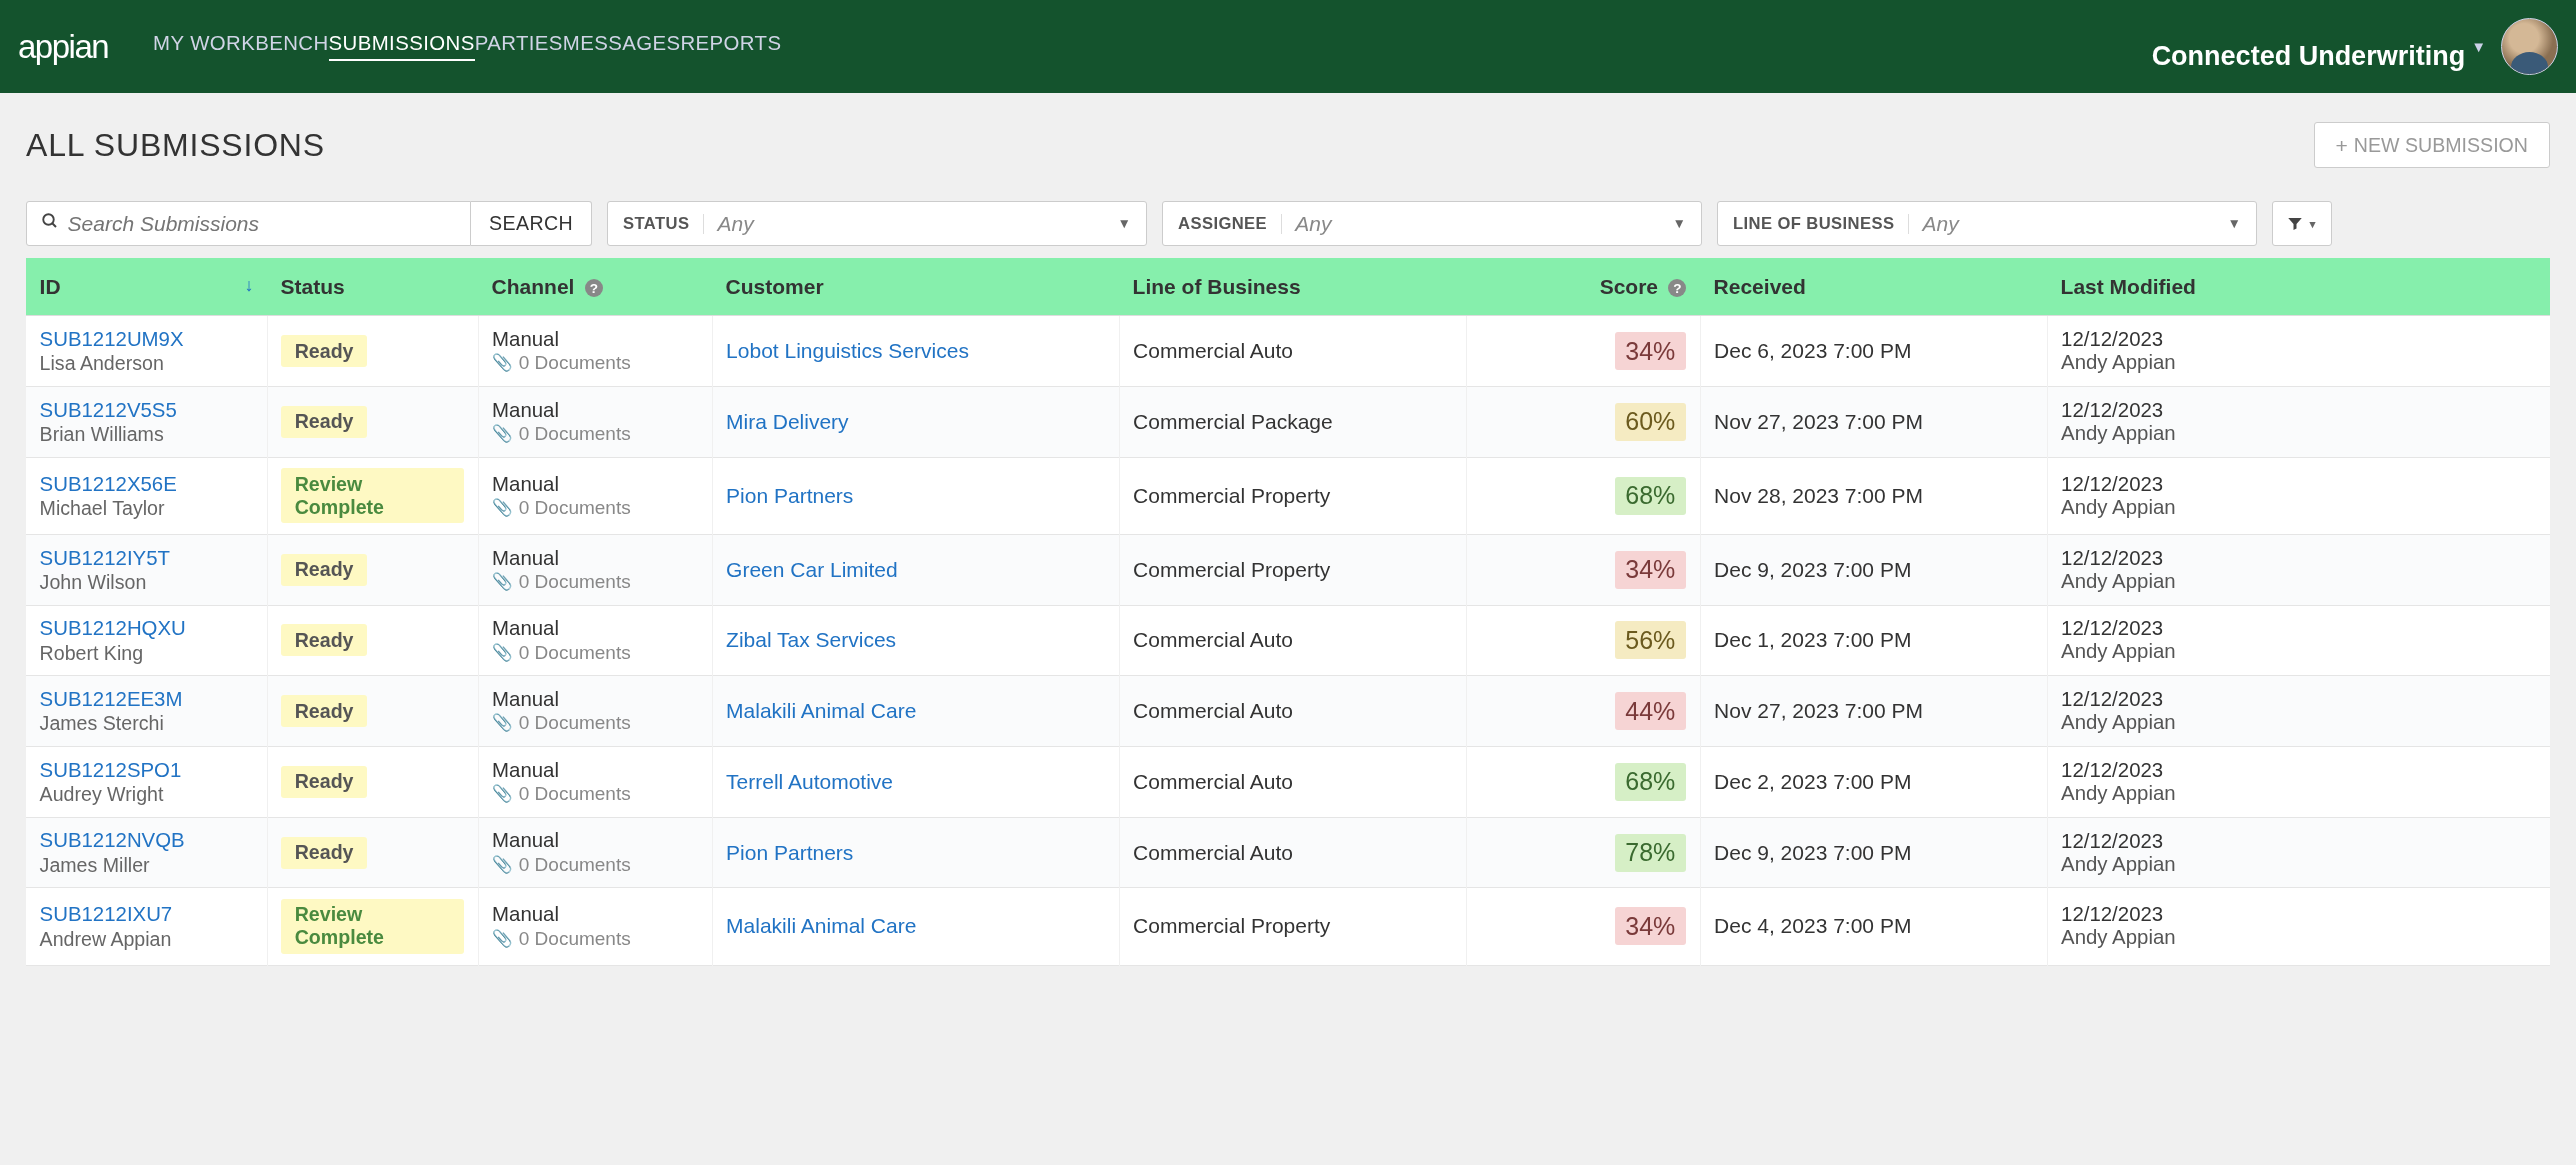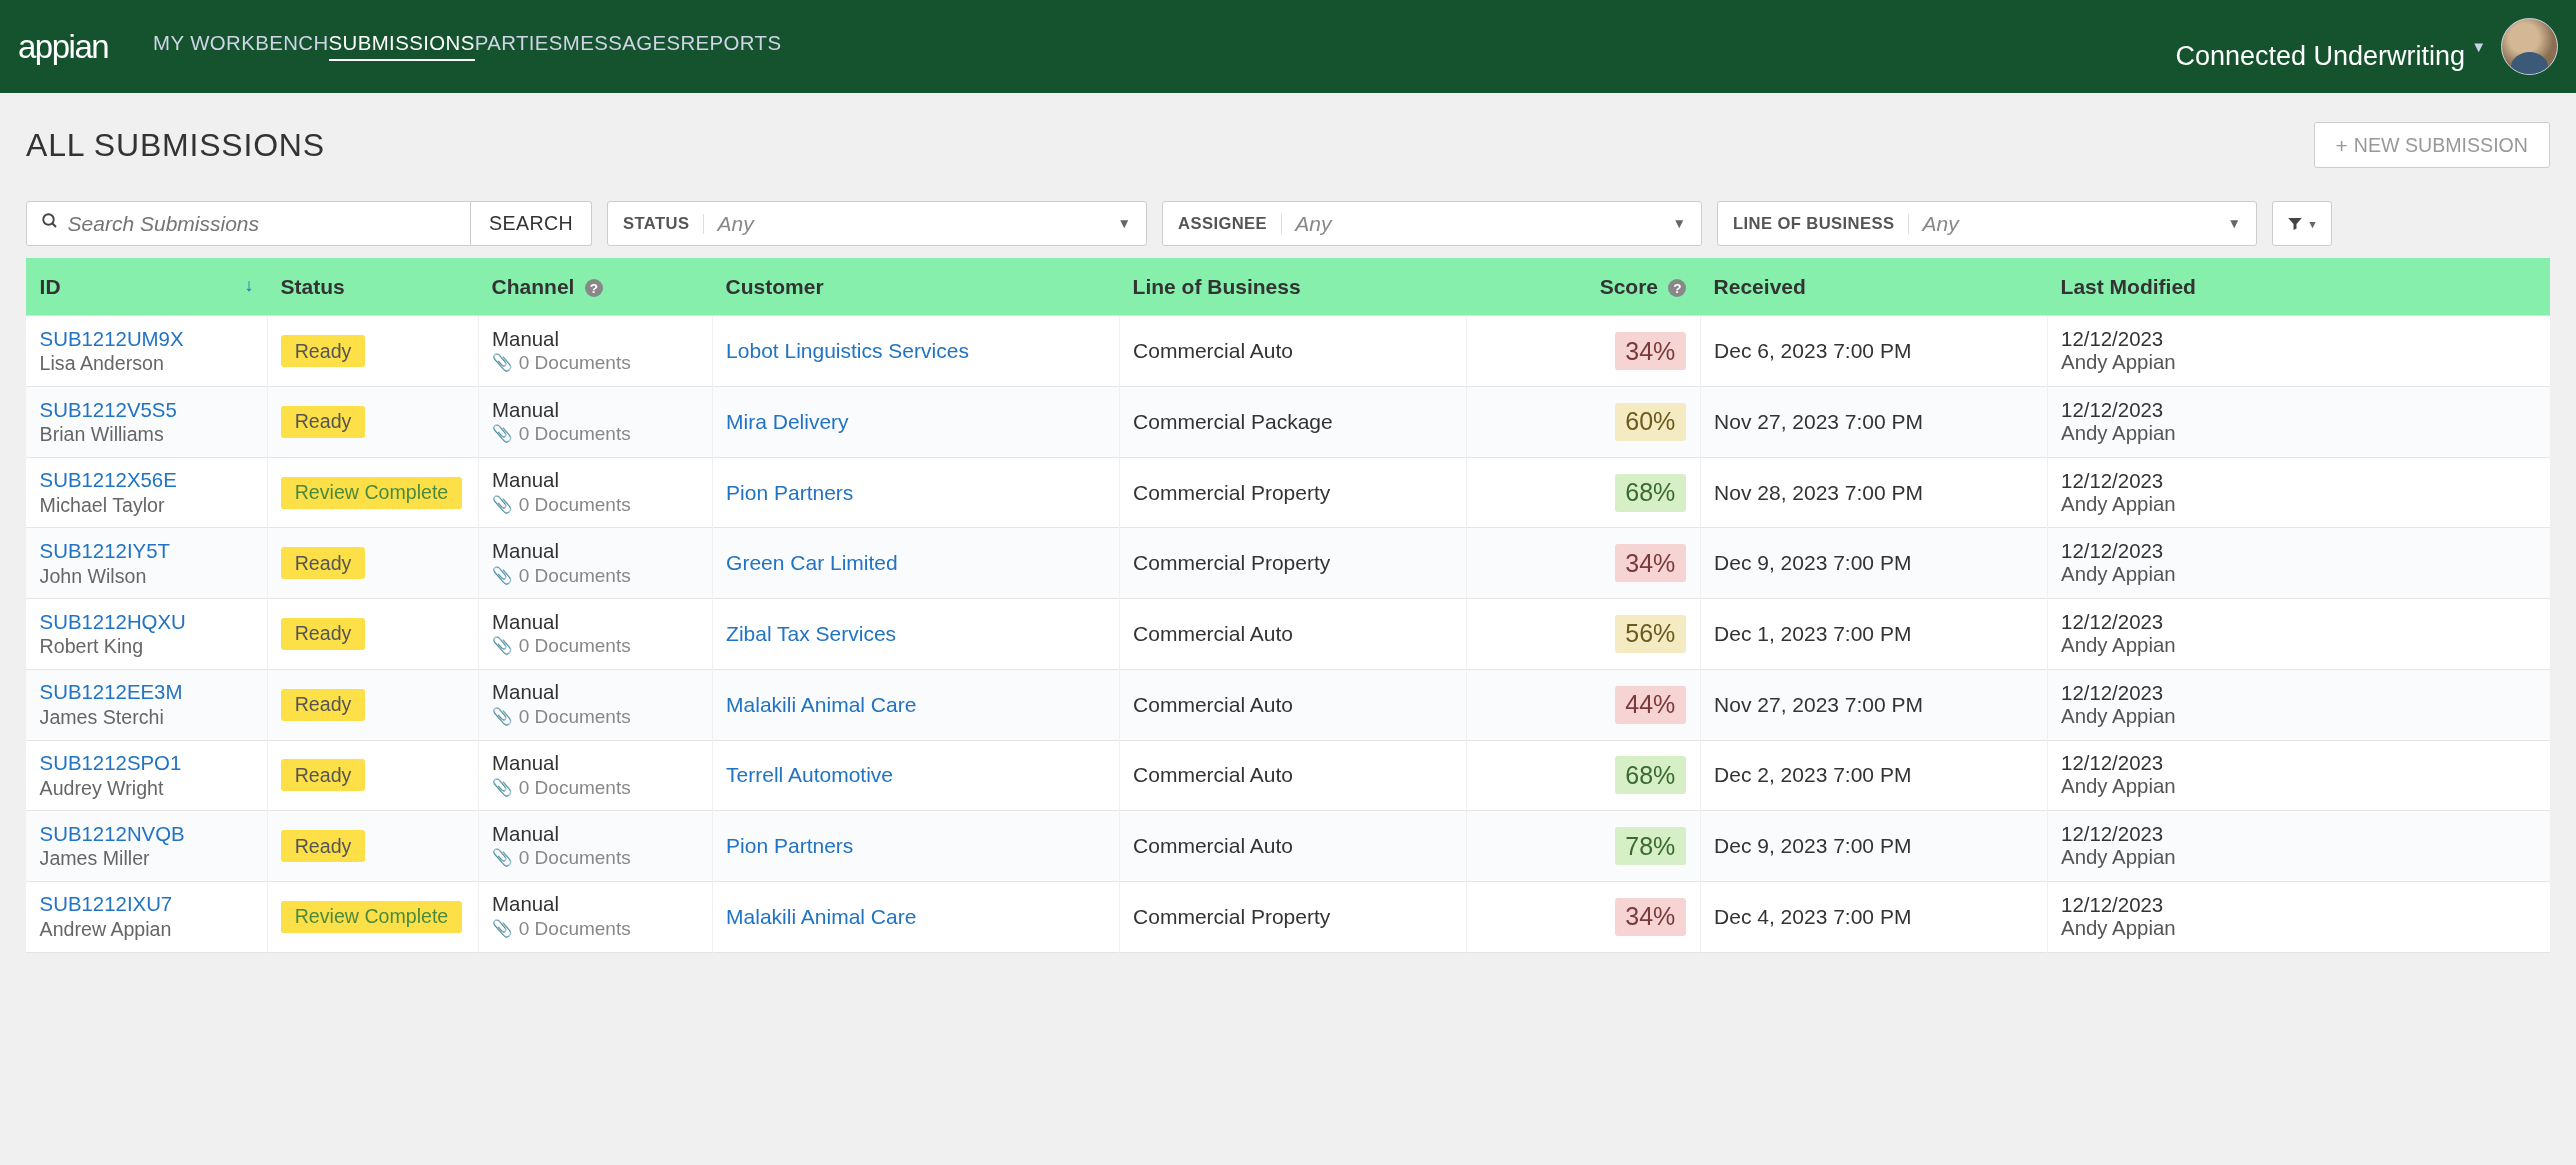--- a/index.html
+++ b/index.html
@@ -5,21 +5,21 @@
   * { box-sizing: border-box; margin: 0; padding: 0; }
   body { font-family: -apple-system, BlinkMacSystemFont, "Segoe UI", Arial, sans-serif; background: #f0f0f0; font-size: 21px; color: #333; }
   
   
   .topbar { background: #14532d; height: 93px; display: flex; align-items: center; padding: 0 18px; }
   .logo { color: #fff; font-size: 33px; font-weight: 300; letter-spacing: -1.5px; margin-right: 45px; font-family: Arial, sans-serif; }
   .nav { display: flex; flex: 1; }
   .nav-item { color: #d0d4e6; font-size: 20.4px; font-weight: 400; text-decoration: none; padding-bottom: 4.5px; cursor: pointer; letter-spacing: 0.4px; }
   .nav-item.active { color: #fff; border-bottom: 2.3px solid #fff; font-weight: 500; }
   .header-right { display: flex; align-items: center; gap: 15px; }
-  .app-name { color: #fff; font-size: 27px; font-weight: 400; margin-top: 20px; }
+  .app-name { color: #fff; font-size: 27px; font-weight: 700; margin-top: 20px; }
   .app-caret { color: #ccd1e8; font-size: 15px; margin-left: 6px; }
   .avatar { width: 57px; height: 57px; border-radius: 50%; background: radial-gradient(circle at 40% 35%, #d4b896 30%, #8a6f52 60%); border: 1.5px solid #cfd3e9; position: relative; overflow: hidden; }
   .avatar::after { content:""; position:absolute; bottom:-7.5px; left:9px; right:9px; height:30px; background:#3a5a78; border-radius:50% 50% 0 0; }
   
   
   .page-head { display: flex; align-items: center; justify-content: space-between; padding: 29px 26px 21px; }
   .page-title { font-size: 32px; font-weight: 400; color: #333; letter-spacing: 0.8px; }
   .new-btn { background: #fff; border: 0.8px solid #ccc; color: #999; padding: 10.6px 21px; font-size: 19.6px; border-radius: 3px; display: flex; align-items: center; gap: 6px; cursor: pointer; }
   .new-btn .plus { font-size: 21px; line-height: 1; }
   
@@ -44,21 +44,21 @@
   
   .table { width: 100%; border-collapse: collapse; background: #fff; }
   .table thead th { text-align: left; padding: 16.6px 13.6px; font-weight: 600; font-size: 21px; color: #333; border-bottom: 0.8px solid #ddd; background: #86efac; }
   .table thead th.score-col { text-align: right; }
   .table tbody tr { border-bottom: 0.8px solid #e5e5e5; }
   .table tbody tr:nth-child(even) { background: #fafbfc; }
   .table td { padding: 10.6px 13.6px; vertical-align: middle; font-size: 21px; border-right: 0.8px solid #f0f0f0; }
   .table td:last-child { border-right: none; }
   .id-link { color: #2173c4; font-size: 20.4px; text-decoration: none; cursor: pointer; }
   .sub-text { color: #666; font-size: 19.6px; margin-top: 1.5px; }
-  .status-badge { display: inline-block; background: #fde047; color: #555; padding: 4.5px 13.6px; border-radius: 3px; font-size: 19.6px; font-weight: 400; }
+  .status-badge { display: inline-block; background: #fef9c3; color: #555; padding: 4.5px 13.6px; border-radius: 3px; font-size: 19.6px; font-weight: 700; }
   .status-badge.green { color: #4a8a3f; }
   .channel-cell .ctop { font-size: 20.4px; color: #333; }
   .docs { color: #888; font-size: 19px; display: flex; align-items: center; gap: 6px; margin-top: 1.5px; }
   .clip { font-size: 16.6px; }
   .cust-link { color: #2173c4; text-decoration: none; cursor: pointer; }
   .score-cell { text-align: right; }
   .score-badge { display: inline-block; padding: 4.5px 10.6px; border-radius: 3px; font-size: 25px; font-weight: 500; min-width: 60px; text-align: center; }
   .score-red { background: #f6d4d4; color: #7a3a3a; }
   .score-yellow { background: #f5ebc2; color: #6b5a1e; }
   .score-green { background: #d6efc6; color: #3a6a2f; }

